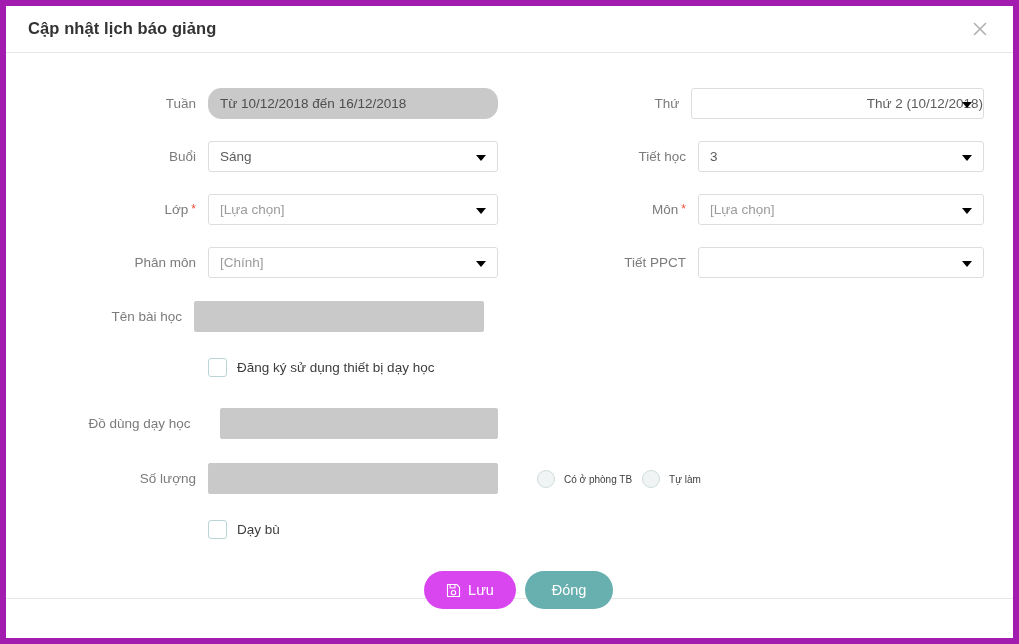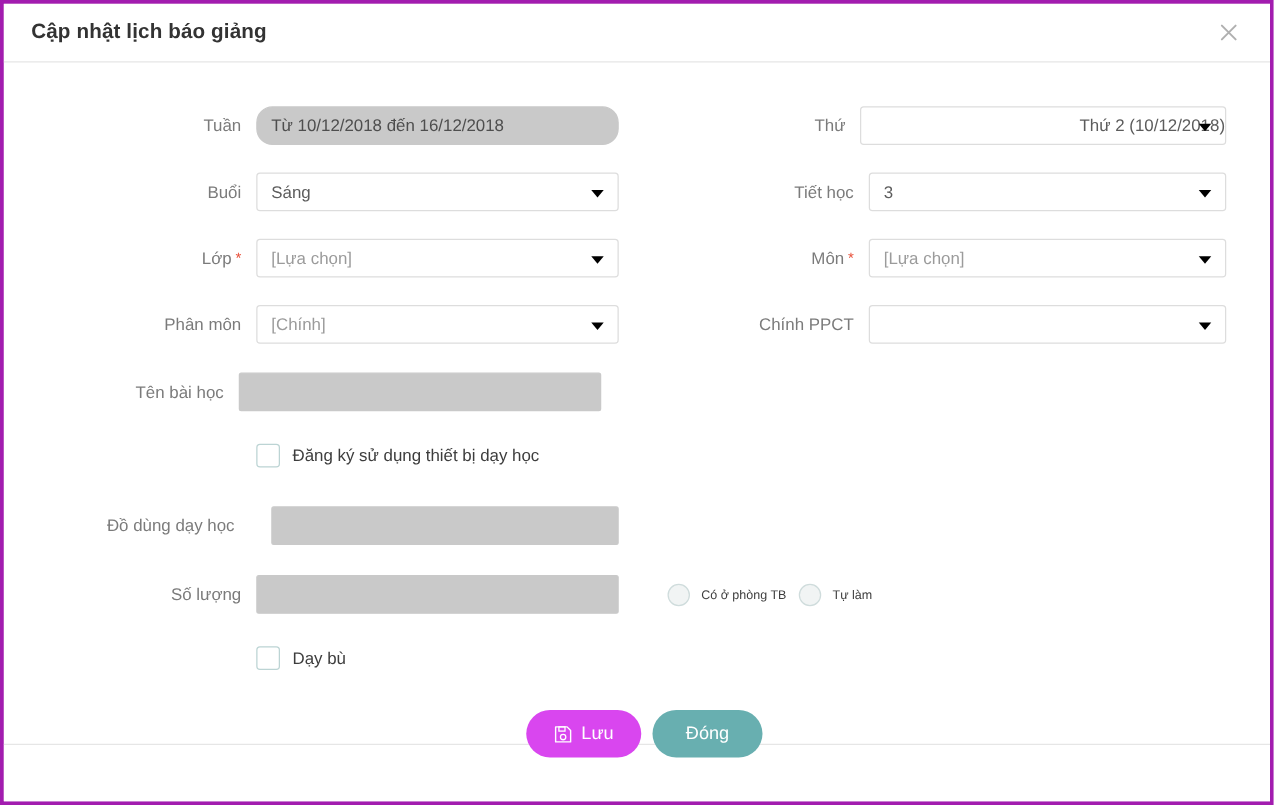--- a/index.html
+++ b/index.html
@@ -10,21 +10,21 @@
   body {
     font-family: "Liberation Sans", sans-serif;
     -webkit-font-smoothing: antialiased;
   }
   .modal {
     position: relative;
     width: 1019px;
     height: 644px;
     box-sizing: border-box;
     background: #ffffff;
-    border: 3px solid #a21caf;
+    border: 6px solid #a21caf;
     overflow: hidden;
   }
   
   .modal-header {
     position: relative;
     height: 47px;
     box-sizing: border-box;
     border-bottom: 1px solid #e6e6e6;
     background: #fff;
   }
@@ -324,21 +324,21 @@
         <span>Môn</span><span class="req">*</span>
       </div>
       <div class="ctl select placeholder" style="width:286px;">
         <span>[Lựa chọn]</span>
         <span class="caret"></span>
       </div>
     </div>
 
     <div class="row" style="left:552px; top:194px; width:426px;">
       <div class="fld-label" style="width:140px;">
-        <span>Chính PPCT</span>
+        <span>Tiết PPCT</span>
       </div>
       <div class="ctl select" style="width:286px;">
         <span></span>
         <span class="caret"></span>
       </div>
     </div>
 
   </div>
 
   <div class="modal-footer">

